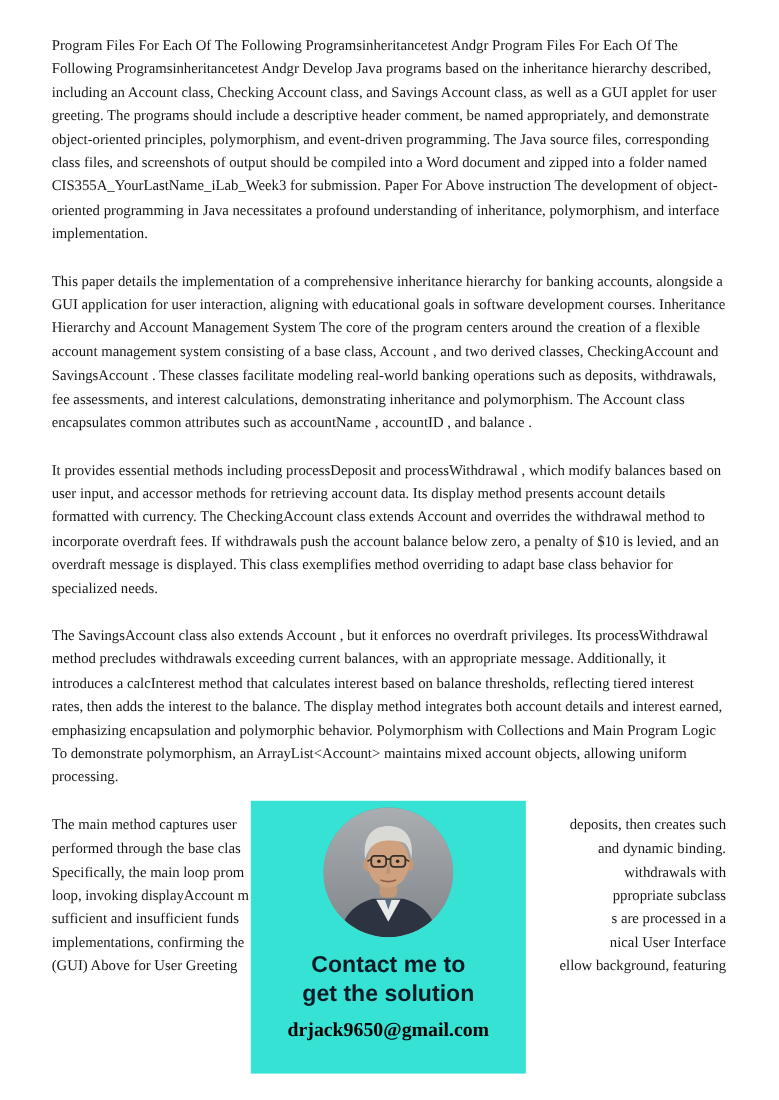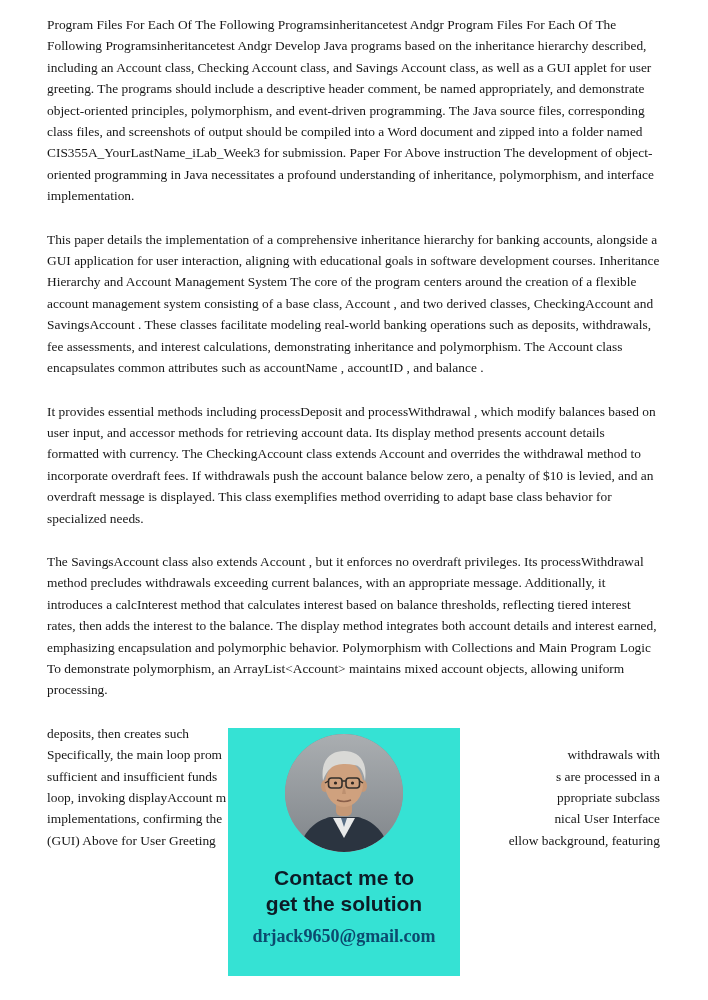--- a/index.html
+++ b/index.html
@@ -9,39 +9,39 @@
     font-family: "Liberation Serif", serif;
   }
   .page {
     position: relative;
     width: 708px; height: 1000px;
     background: #ffffff;
     overflow: hidden;
   }
   .doc {
     position: absolute;
-    left: 47px; top: 14px;
+    left: 47px; top: 30px;
     width: 613px;
     font-size: 13.4px;
     line-height: 21.4px;
     color: #161616;
     text-align: left;
   }
   .doc p { margin: 0 0 22px 0; }
   .covered-par { margin: 0; }
   .frag-line {
     display: flex;
     justify-content: space-between;
     line-height: 21.4px;
     white-space: nowrap;
   }
   .card {
     position: absolute;
     left: 228px; top: 728px;
-    width: 232px; height: 248px;
+    width: 250px; height: 248px;
     background: #35e2d4;
     text-align: center;
     box-sizing: border-box;
   }
   .photo-wrap {
     width: 118px; height: 118px;
     margin: 6px auto 0 auto;
     border-radius: 50%;
     overflow: hidden;
     background: #8e9396;
@@ -53,49 +53,54 @@
     font-weight: 700;
     font-size: 21px;
     line-height: 26px;
     color: #0d1b26;
   }
   .card-email {
     margin-top: 9px;
     font-family: "Liberation Serif", serif;
     font-weight: 700;
     font-size: 18px;
-    color: #0c4a6e;
+    color: #000000;
   }
 </style>
 </head>
 <body>
 
 <div class="page">
 
   <div class="doc">
     <p>Program Files For Each Of The Following Programsinheritancetest Andgr Program Files For Each Of The Following Programsinheritancetest Andgr Develop Java programs based on the inheritance hierarchy described, including an Account class, Checking Account class, and Savings Account class, as well as a GUI applet for user greeting. The programs should include a descriptive header comment, be named appropriately, and demonstrate object-oriented principles, polymorphism, and event-driven programming. The Java source files, corresponding class files, and screenshots of output should be compiled into a Word document and zipped into a folder named CIS355A_YourLastName_iLab_Week3 for submission. Paper For Above instruction The development of object-oriented programming in Java necessitates a profound understanding of inheritance, polymorphism, and interface implementation.</p>
     <p>This paper details the implementation of a comprehensive inheritance hierarchy for banking accounts, alongside a GUI application for user interaction, aligning with educational goals in software development courses. Inheritance Hierarchy and Account Management System The core of the program centers around the creation of a flexible account management system consisting of a base class, Account , and two derived classes, CheckingAccount and SavingsAccount . These classes facilitate modeling real-world banking operations such as deposits, withdrawals, fee assessments, and interest calculations, demonstrating inheritance and polymorphism. The Account class encapsulates common attributes such as accountName , accountID , and balance .</p>
     <p>It provides essential methods including processDeposit and processWithdrawal , which modify balances based on user input, and accessor methods for retrieving account data. Its display method presents account details formatted with currency. The CheckingAccount class extends Account and overrides the withdrawal method to incorporate overdraft fees. If withdrawals push the account balance below zero, a penalty of $10 is levied, and an overdraft message is displayed. This class exemplifies method overriding to adapt base class behavior for specialized needs.</p>
     <p>The SavingsAccount class also extends Account , but it enforces no overdraft privileges. Its processWithdrawal method precludes withdrawals exceeding current balances, with an appropriate message. Additionally, it introduces a calcInterest method that calculates interest based on balance thresholds, reflecting tiered interest rates, then adds the interest to the balance. The display method integrates both account details and interest earned, emphasizing encapsulation and polymorphic behavior. Polymorphism with Collections and Main Program Logic To demonstrate polymorphism, an ArrayList&lt;Account&gt; maintains mixed account objects, allowing uniform processing.</p>
 
     <div class="covered-par">
       <div class="frag-line">
+        <span>The main method captures user</span>
         <span>deposits, then creates such</span>
+      </div>
+      <div class="frag-line">
+        <span>performed through the base clas</span>
+        <span>and dynamic binding.</span>
       </div>
       <div class="frag-line">
         <span>Specifically, the main loop prom</span>
         <span>withdrawals with</span>
       </div>
       <div class="frag-line">
+        <span>loop, invoking displayAccount m</span>
+        <span>ppropriate subclass</span>
+      </div>
+      <div class="frag-line">
         <span>sufficient and insufficient funds</span>
         <span>s are processed in a</span>
-      </div>
-      <div class="frag-line">
-        <span>loop, invoking displayAccount m</span>
-        <span>ppropriate subclass</span>
       </div>
       <div class="frag-line">
         <span>implementations, confirming the</span>
         <span>nical User Interface</span>
       </div>
       <div class="frag-line">
         <span>(GUI) Above for User Greeting</span>
         <span>ellow background, featuring</span>
       </div>
     </div>

